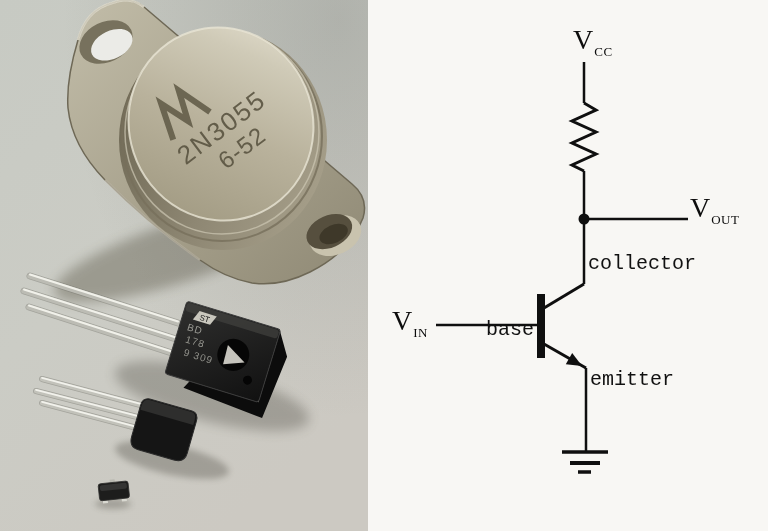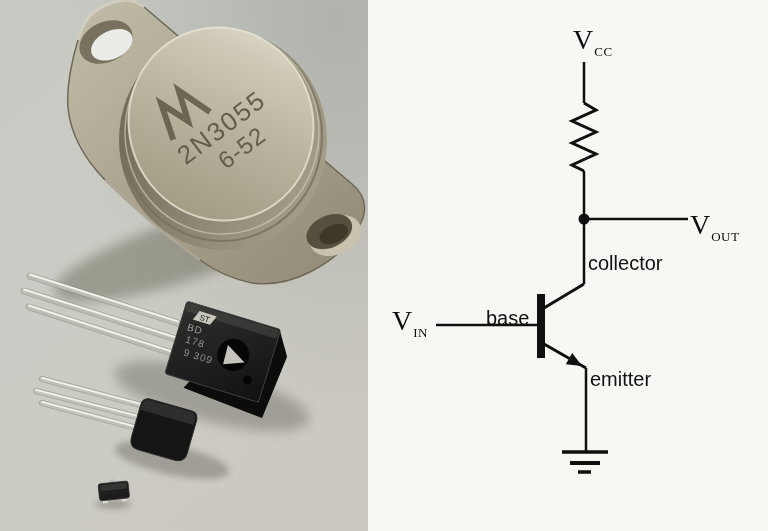--- a/index.html
+++ b/index.html
@@ -6,21 +6,21 @@
   #stage{position:relative;width:768px;height:531px;overflow:hidden;background:#f8f7f4;
          font-family:"Liberation Serif",serif;}
   #photo-panel{position:absolute;left:0;top:0;width:368px;height:531px;}
   #diagram-panel{position:absolute;left:368px;top:0;width:400px;height:531px;background:#f8f7f4;}
   #diagram-panel svg{position:absolute;left:0;top:0;}
   .vlabel{position:absolute;color:#0d0d0d;white-space:nowrap;}
   .vmain{font-size:28px;font-family:"Liberation Serif",serif;}
   .vsub{font-size:13px;position:relative;top:7px;margin-left:1px;letter-spacing:.5px;
         font-family:"Liberation Serif",serif;text-align:center;}
   .wlabel{position:absolute;color:#111;font-size:20px;white-space:nowrap;
-          font-family:Liberation Sans, sans-serif;}
+          font-family:Liberation Mono, monospace;}
 </style>
 </head>
 <body>
 
 <div id="stage">
 
   <div id="photo-panel">
     <svg viewBox="0 0 368 531" width="368" height="531">
       <defs>
         <linearGradient id="bg" x1="0" y1="0" x2="0.6" y2="1">
@@ -183,23 +183,23 @@
         </g>
       </g>
       <rect x="169" y="294" width="8" height="64" fill="#0f0f0f"></rect>
       <circle cx="216" cy="219" r="5.5" fill="#0f0f0f"></circle>
       <path d="M214,366 L197.8,364.2 L204.2,352.9 Z" fill="#0f0f0f"></path>
     </svg>
 
     <div class="vlabel" style="left:205px;top:24px">
       <span class="vmain">V</span><span class="vsub">CC</span>
     </div>
-    <div class="vlabel" style="left:322px;top:209px">
+    <div class="vlabel" style="left:322px;top:192px">
       <span class="vmain">V</span><span class="vsub">OUT</span>
     </div>
     <div class="vlabel" style="left:24px;top:305px">
       <span class="vmain">V</span><span class="vsub">IN</span>
     </div>
     <div class="wlabel" style="left:220px;top:252px">collector</div>
-    <div class="wlabel" style="left:118px;top:307px">base</div>
+    <div class="wlabel" style="left:118px;top:318px">base</div>
     <div class="wlabel" style="left:222px;top:368px">emitter</div>
   </div>
 </div>
 
 </body></html>

